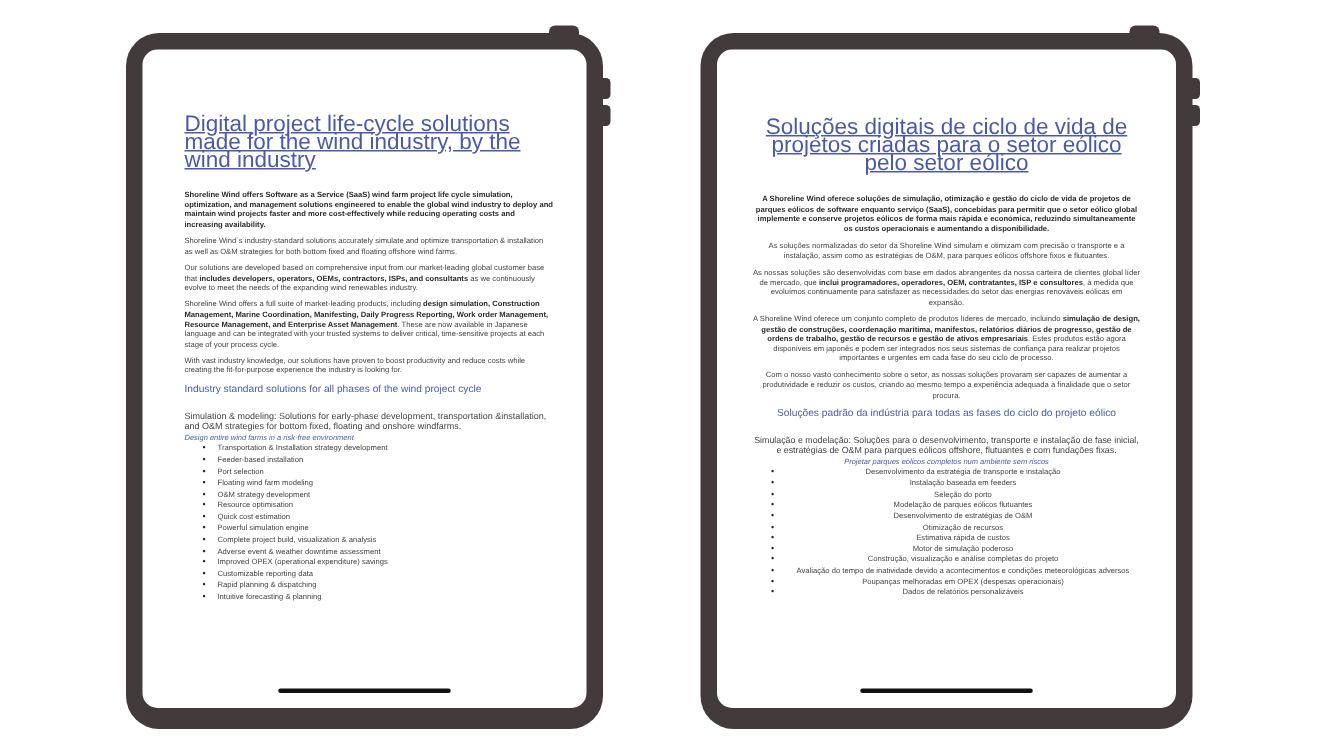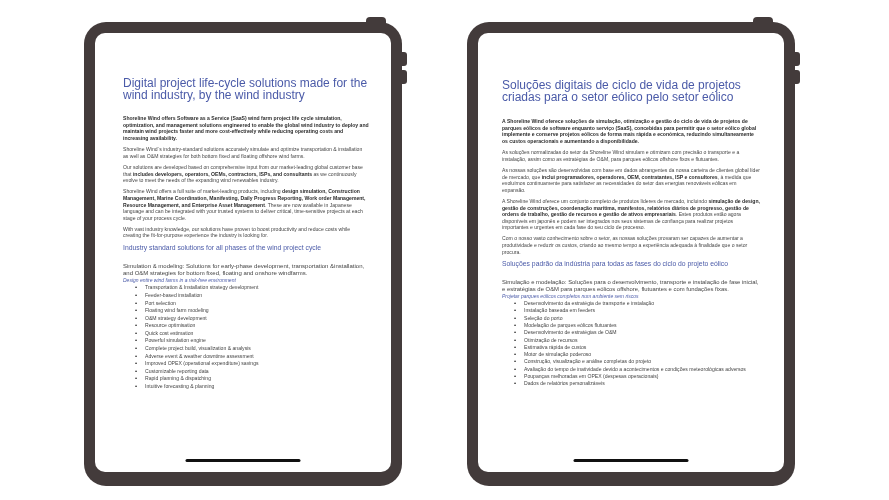--- a/index.html
+++ b/index.html
@@ -14,32 +14,32 @@
   .tablet.left .top-btn  { right: 16px; }
   .tablet.right .top-btn { right: 22px; }
   .side-btn { position: absolute; right: -5px; width: 7px; height: 14px; background: #433b3b; border-radius: 0 3px 3px 0; }
   .side-btn.b1 { top: 30px; }
   .side-btn.b2 { top: 48px; }
 
   .screen { position: absolute; left: 11px; top: 11px; right: 11px; bottom: 14px; background: #ffffff; border-radius: 10px; overflow: hidden; }
   .home-bar { position: absolute; left: 50%; transform: translateX(-50%); bottom: 10px; width: 115px; height: 3px; background: #111; border-radius: 2px; }
 
   .doc { position: absolute; left: 28px; right: 22px; top: 44px; color: #333; }
-  .doc .title { font-size: 12px; line-height: 12px; color: #4a5aa8; margin-bottom: 14px; }
+  .doc .title { font-size: 15px; line-height: 12px; color: #4a5aa8; margin-bottom: 14px; text-decoration: underline; }
   .doc p { font-size: 5.1px; line-height: 6.6px; margin-bottom: 4.5px; color: #444; }
   .doc p.lead { font-weight: bold; color: #2b2b2b; margin-bottom: 5px; }
   .doc b { color: #2b2b2b; }
   .doc .subhead { font-size: 6.8px; line-height: 8px; color: #4a5aa8; margin: 1px 0 11px; }
   .doc .sim { font-size: 6px; line-height: 7.4px; color: #444; margin-bottom: 0; }
   .doc .italic-sub { font-size: 5px; line-height: 6px; font-style: italic; color: #4a5aa8; margin-bottom: 1px; }
   .doc ul { list-style: none; padding-left: 12px; }
   .doc li { font-size: 5.1px; line-height: 7.6px; color: #444; position: relative; padding-left: 10px; }
   .doc li::before { content: "\2022"; position: absolute; left: 0; top: 0; color: #222; font-size: 6px; }
 
-  .tablet.right .doc { left: 24px; right: 24px; top: 46px; }
+  .tablet.right .doc { left: 24px; right: 24px; top: 46px; text-align: center; }
   .tablet.right .doc .title { margin-bottom: 15px; }
   .tablet.right .doc .sim { font-size: 5.9px; line-height: 7.2px; }
   .tablet.right .doc li { line-height: 7.3px; }
 </style>
 </head>
 <body>
 
 <div class="tablet left">
   <div class="top-btn"></div>
   <div class="side-btn b1"></div>

